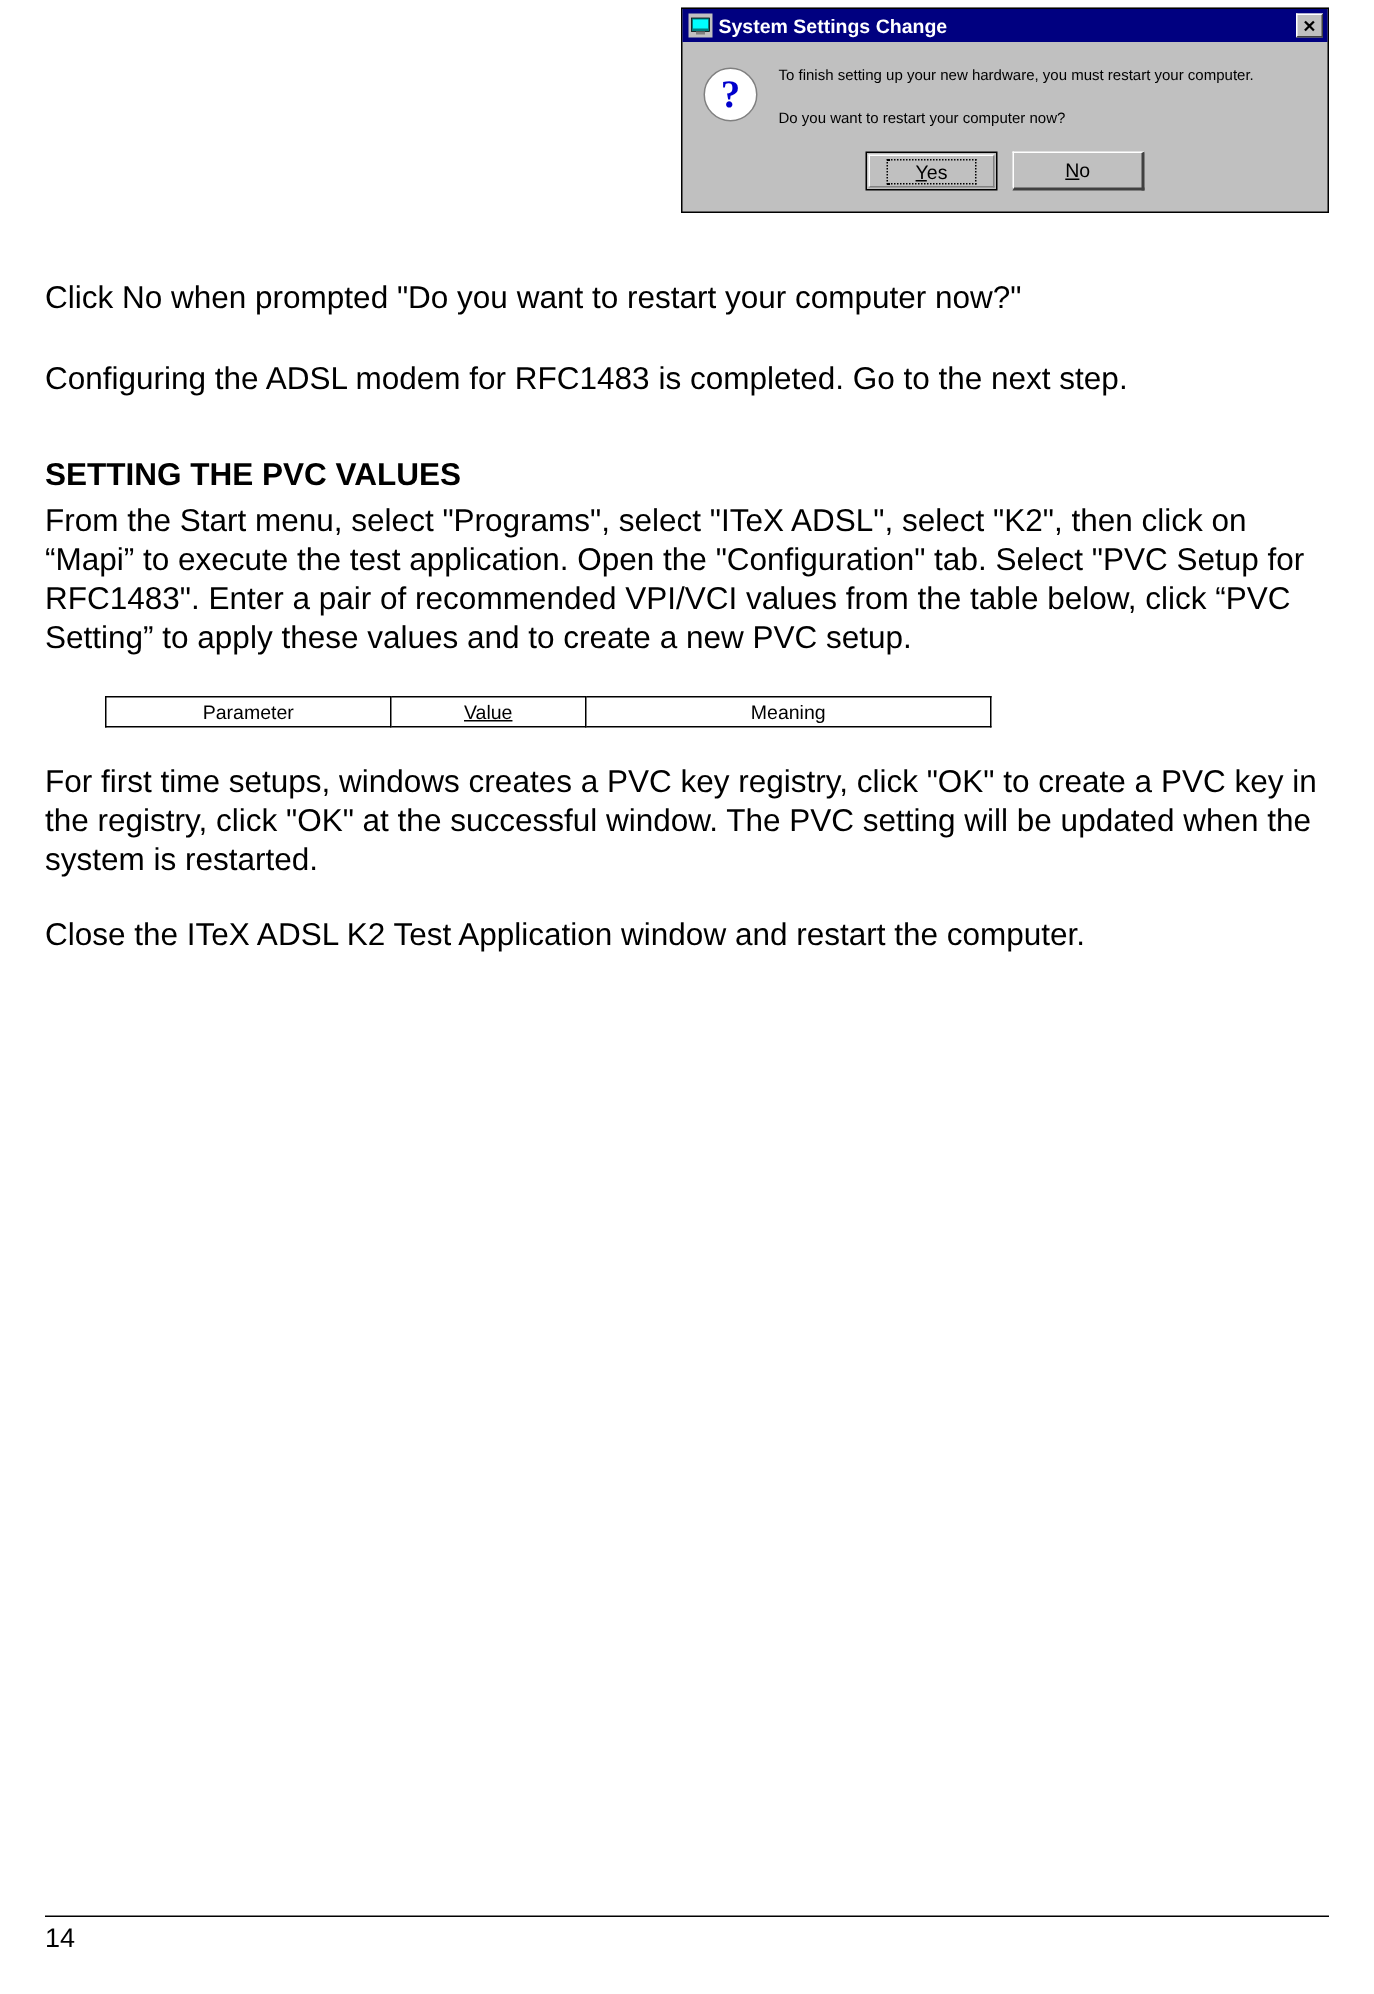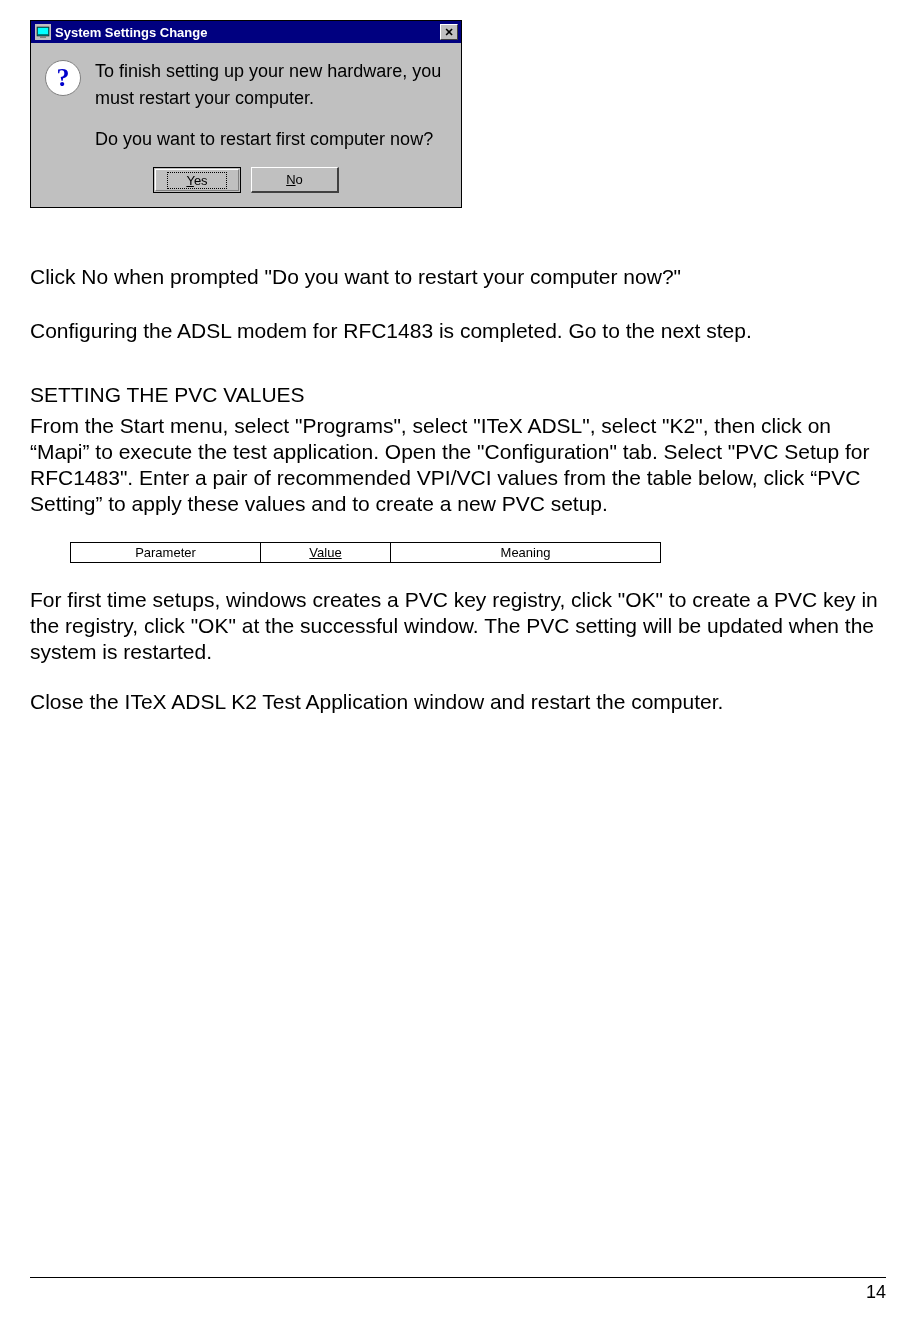--- a/index.html
+++ b/index.html
@@ -13,23 +13,23 @@
       width: 916px;
       min-height: 1329px;
       position: relative;
       padding: 0;
     }
     .page-container {
       padding: 0 30px;
     }
     .dialog-wrapper {
       display: flex;
-      justify-content: flex-start;
-      padding-top: 20px;
-      margin-bottom: 56px;
+      justify-content: flex-end;
+      padding-top: 5px;
+      margin-bottom: 44px;
     }
     .dialog {
       width: 432px;
       border: 1px solid #000;
       background: #c0c0c0;
       font-family: "MS Sans Serif", Tahoma, sans-serif;
       font-size: 13px;
     }
     .titlebar {
       background: #000080;
@@ -96,21 +96,21 @@
       justify-content: center;
       font-size: 26px;
       font-weight: bold;
       color: #0000cc;
       font-family: "Times New Roman", serif;
       margin-top: 2px;
     }
     .dialog-text {
       color: #000000;
       line-height: 1.5;
-      font-size: 18px;
+      font-size: 10px;
     }
     .dialog-text p:first-child {
       margin-bottom: 14px;
     }
     .dialog-buttons {
       display: flex;
       justify-content: center;
       gap: 10px;
       padding: 6px 0 14px 0;
     }
@@ -155,21 +155,21 @@
     .body-text {
       font-size: 21px;
       line-height: 1.25;
       color: #000000;
     }
     .para {
       margin-bottom: 28px;
     }
     .heading {
       font-size: 21px;
-      font-weight: normal;
+      font-weight: bold;
       margin-top: 38px;
       margin-bottom: 6px;
     }
     .pvc-table {
       border-collapse: collapse;
       margin: 24px 0 24px 40px;
       font-size: 13px;
     }
     .pvc-table th, .pvc-table td {
       border: 1px solid #000;
@@ -182,21 +182,21 @@
     }
     .col-param { width: 190px; }
     .col-value { width: 130px; text-decoration: underline; }
     .col-meaning { width: 270px; margin-left: 41px; }
     .footer {
       position: absolute;
       bottom: 26px;
       left: 30px;
       right: 30px;
       border-top: 1.5px solid #000;
-      text-align: right;
+      text-align: left;
       padding-top: 4px;
       font-size: 18px;
     }
   </style>
 </head>
 <body>
 
 <div class="page-container">
 
   <div class="dialog-wrapper">
@@ -215,21 +215,21 @@
         <div class="close-btn">
           <span>✕</span>
         </div>
       </div>
       <div class="dialog-body">
         <div class="q-icon">
           <span>?</span>
         </div>
         <div class="dialog-text">
           <p>To finish setting up your new hardware, you must restart your computer.</p>
-          <p>Do you want to restart first computer now?</p>
+          <p>Do you want to restart your computer now?</p>
         </div>
       </div>
       <div class="dialog-buttons">
         <div class="win-btn default">
           <span class="btn-text underline-first">Yes</span>
         </div>
         <div class="win-btn">
           <span class="underline-first">No</span>
         </div>
       </div>

